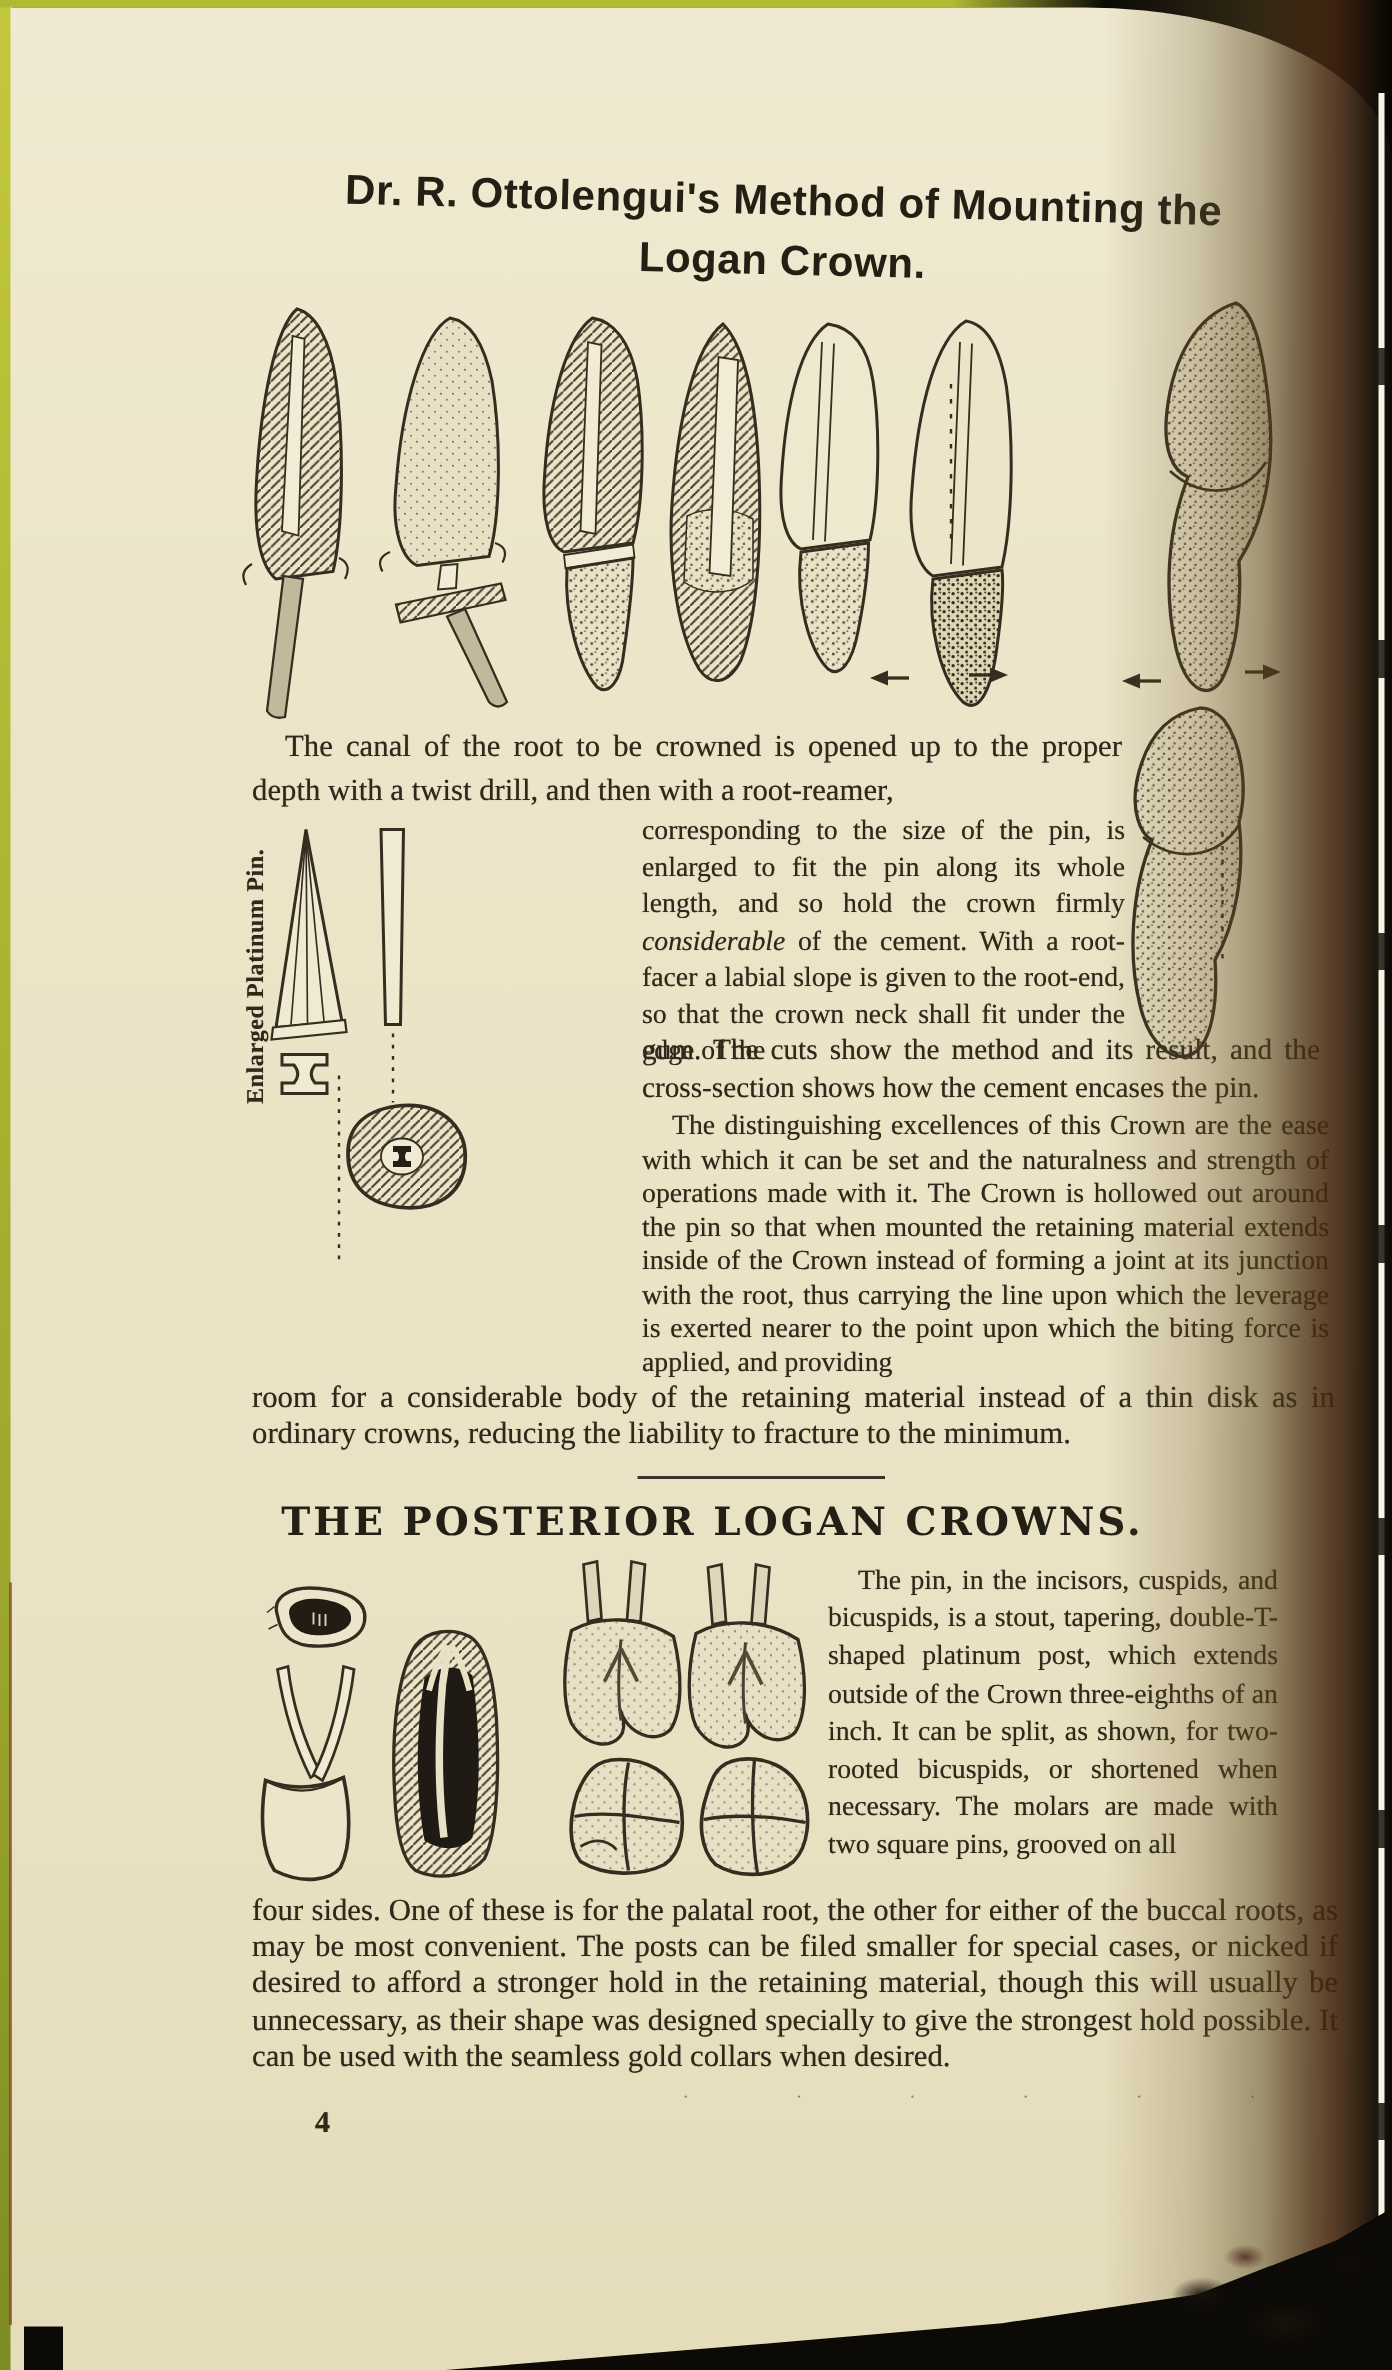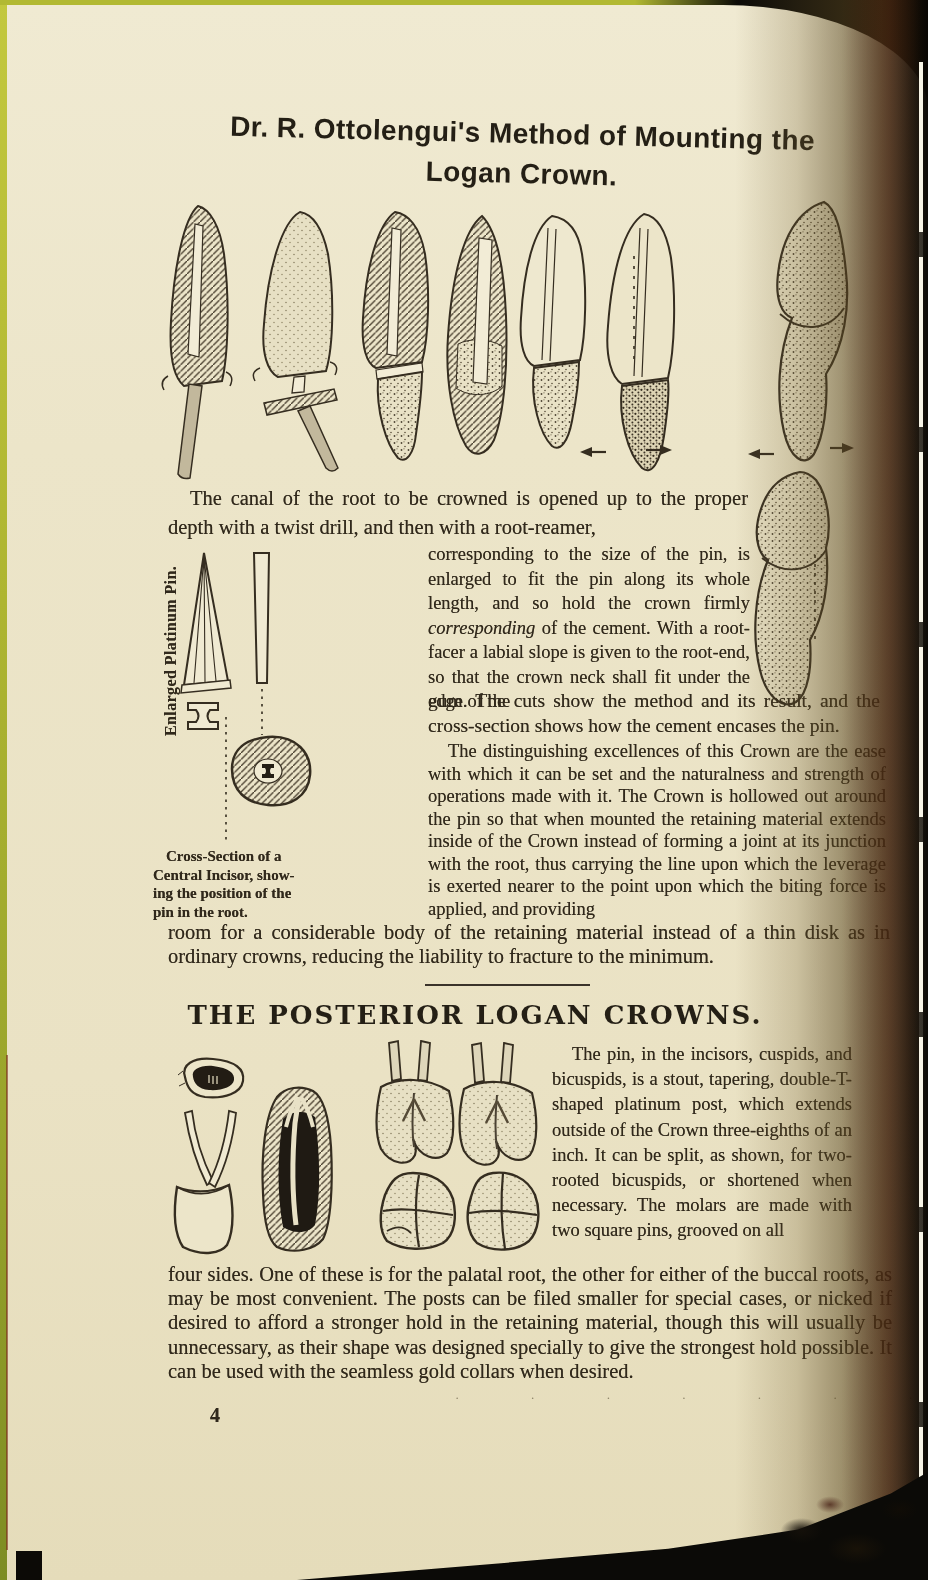--- a/index.html
+++ b/index.html
@@ -204,36 +204,30 @@
     </g>
     <g stroke="#352d20" stroke-width="2.4" fill="none">
       <path d="M306,162 C300,180 302,198 312,208 C328,218 352,216 364,206 C374,196 376,176 370,160 C362,142 344,136 328,138 C314,140 310,148 306,162 Z" fill="url(#stiplight)"></path>
       <path d="M304,178 C326,174 350,176 372,180" stroke-width="2.2"></path>
       <path d="M338,138 C336,160 336,190 340,214" stroke-width="2.2"></path>
     </g>
   </svg>
 
   <div class="tb ink" style="left:168px;top:484px;width:580px;font-size:20.5px;line-height:29px;text-indent:22px">The canal of the root to be crowned is opened up to the proper depth with a twist drill, and then with a root-reamer,</div>
 
-  <div class="tb ink" style="left:428px;top:542px;width:322px;font-size:18.5px;line-height:24.5px"><span>corresponding to the size of the pin, is enlarged to fit the pin along its whole length, and so hold the crown firmly </span><i>corresponding</i><span> of the cement.  With a root-facer a labial slope is given to the root-end, so that the crown neck shall fit under the edge of the</span></div>
+  <div class="tb ink" style="left:428px;top:542px;width:322px;font-size:18.5px;line-height:24.5px"><span>corresponding to the size of the pin, is enlarged to fit the pin along its whole length, and so hold the crown firmly </span><i>considerable</i><span> of the cement.  With a root-facer a labial slope is given to the root-end, so that the crown neck shall fit under the edge of the</span></div>
 
   <div class="tb ink" style="left:428px;top:688px;width:452px;font-size:19.5px;line-height:25px">gum.  The cuts show the method and its result, and the cross-section shows how the cement encases the pin.</div>
 
   <div class="tb ink" style="left:428px;top:740px;width:458px;font-size:18.5px;line-height:22.5px;text-indent:20px">The distinguishing excellences of this Crown are the ease with which it can be set and the naturalness and strength of operations made with it.  The Crown is hollowed out around the pin so that when mounted the retaining material extends inside of the Crown instead of forming a joint at its junction with the root, thus carrying the line upon which the leverage is exerted nearer to the point upon which the biting force is applied, and providing</div>
 
   <div class="tb ink" style="left:168px;top:921px;width:722px;font-size:20.5px;line-height:23.5px">room for a considerable body of the retaining material instead of a thin disk as in ordinary crowns, reducing the liability to fracture to the minimum.</div>
 
   <div id="vlabel" class="abs ink">Enlarged Platinum Pin.</div>
 
-  <div id="caption" class="abs ink">
-    <div class="cl-first">Cross-Section of a</div>
-    <div>Central Incisor, show-</div>
-    <div>ing the position of the</div>
-    <div>pin in the root.</div>
-  </div>
 
   <div id="divider" class="abs"></div>
   <div id="h2" class="abs">THE POSTERIOR LOGAN CROWNS.</div>
 
   <div class="tb ink" style="left:552px;top:1042px;width:300px;font-size:18.5px;line-height:25.2px;text-indent:20px">The pin, in the incisors, cuspids, and bicuspids, is a stout, tapering, double-T-shaped platinum post, which extends outside of the Crown three-eighths of an inch.  It can be split, as shown, for two-rooted bicuspids, or shortened when necessary.  The molars are made with two square pins, grooved on all</div>
 
   <div class="tb ink" style="left:168px;top:1262px;width:724px;font-size:20.5px;line-height:24.2px">four sides.  One of these is for the palatal root, the other for either of the buccal roots, as may be most convenient.  The posts can be filed smaller for special cases, or nicked if desired to afford a stronger hold in the retaining material, though this will usually be unnecessary, as their shape was designed specially to give the strongest hold possible.  It can be used with the seamless gold collars when desired.</div>
 
   <div id="dots" class="abs">· · · · · · ·</div>
 

